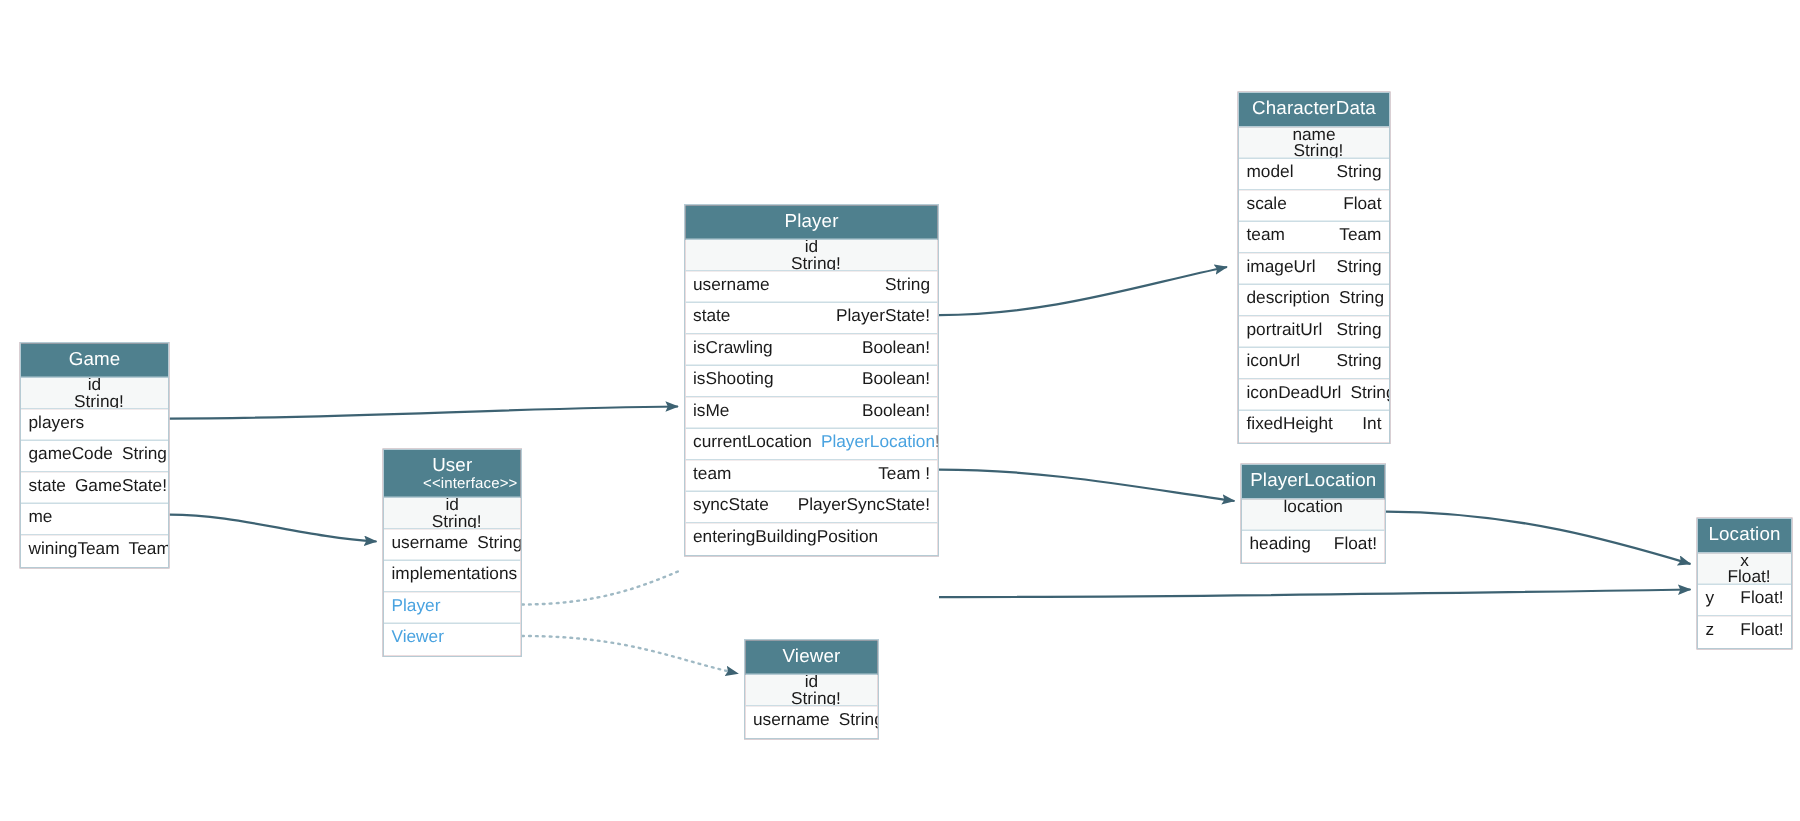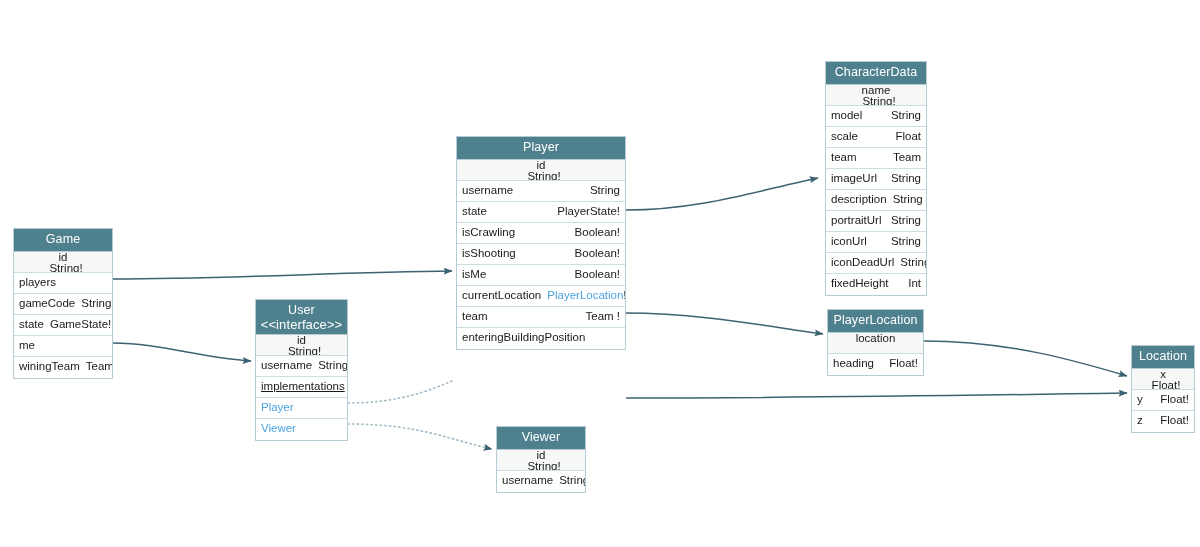--- a/index.html
+++ b/index.html
@@ -45,22 +45,23 @@
     color: #ffffff;
     text-align: center;
     font-size: 12.5px;
     padding: 4px 2px 5px 2px;
     box-sizing: border-box;
     border-bottom: 1px solid #b6cbd4;
     letter-spacing: 0.1px;
   }
   .entity-header .stereotype {
     display: block;
-    font-size: 13px;
+    font-size: 10px;
     margin-top: 1px;
+    text-align: right;
   }
 
   .row {
     display: flex;
     align-items: center;
     justify-content: space-between;
     box-sizing: border-box;
     height: 21px;
     padding: 0 5px;
     border-bottom: 1px solid #ccdde4;
@@ -79,21 +80,21 @@
     text-align: center;
     padding-left: 6px;
   }
   .ftype.ref { color: #4aa3e0; }
   .ftype.ref .bang { color: #1a1a1a; }
   .ftype.ref-all { color: #4aa3e0; margin-top: 48px; }
 
   .row.center {
     justify-content: center;
   }
-  .row.center .fname { text-align: right; width: 100%; text-decoration: underline; }
+  .row.center .fname { text-align: right; width: 100%; }
 
   .row.impl {
     justify-content: flex-start;
     color: #4aa3e0;
   }
   .row.impl .fname { color: #4aa3e0; }
 </style>
 </head>
 <body>
 
@@ -206,20 +207,24 @@
     </div>
     <div class="row">
       <span class="fname">currentLocation</span>
       <span class="ftype ref"><span>PlayerLocation</span><span class="bang">!</span></span>
     </div>
     <div class="row">
       <span class="fname">team</span>
       <span class="ftype">Team !</span>
     </div>
     <div class="row">
+      <span class="fname">syncState</span>
+      <span class="ftype">PlayerSyncState!</span>
+    </div>
+    <div class="row">
       <span class="fname">enteringBuildingPosition</span>
       <span class="ftype ref-all">Location</span>
     </div>
   </div>
 
   <div class="entity" style="left:496px; top:426px; width:90px;">
     <div class="entity-header">Viewer</div>
     <div class="row alt">
       <span class="fname">id</span>
       <span class="ftype">String!</span>

